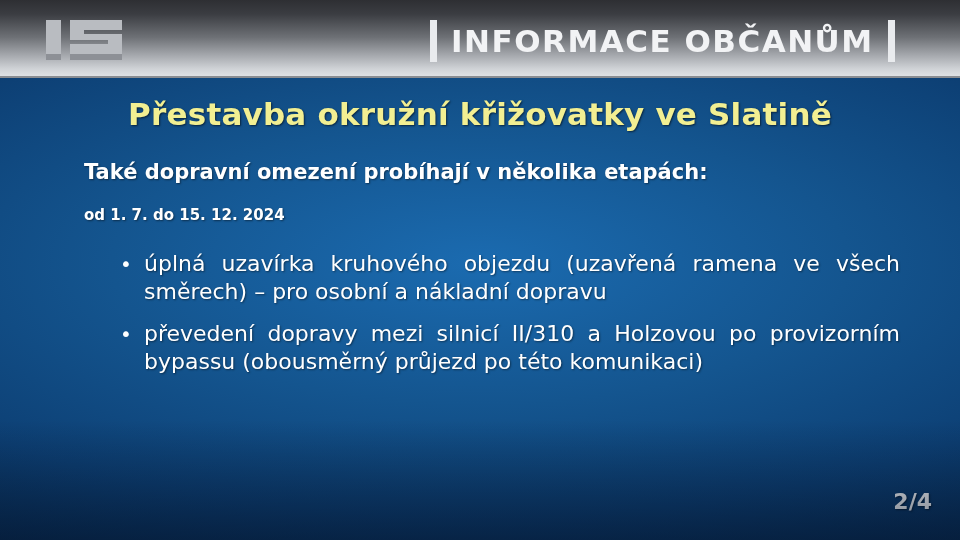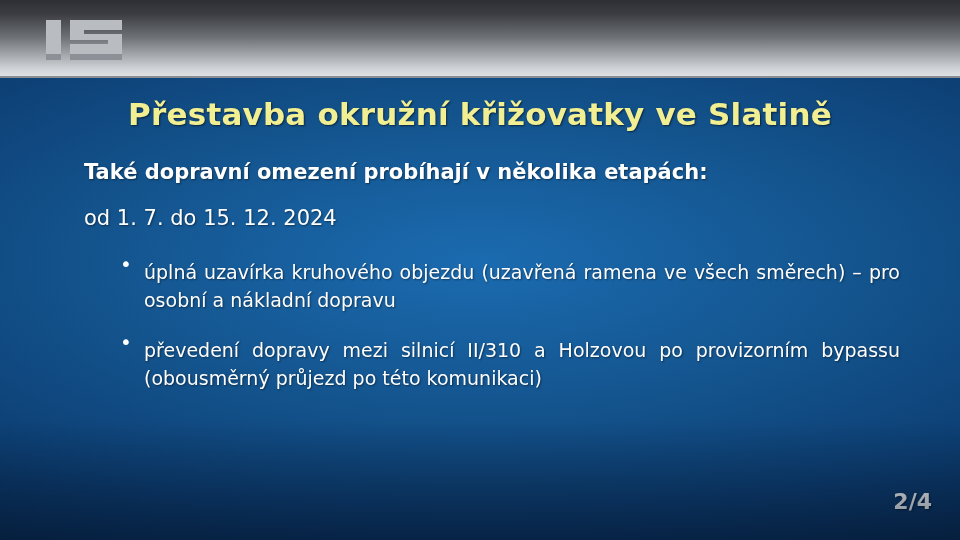--- a/index.html
+++ b/index.html
@@ -109,22 +109,22 @@
     color: #ffffff;
     text-shadow: 1px 1px 2px rgba(0,0,0,0.45);
     font-weight: bold;
   }
 
   .subhead {
     position: absolute;
     left: 84px;
     top: 128px;
     width: 800px;
-    font-size: 21px;
-    font-weight: normal;
+    font-size: 15px;
+    font-weight: bold;
     color: #ffffff;
     text-shadow: 1px 1px 2px rgba(0,0,0,0.45);
   }
 
   .bullets {
     position: absolute;
     left: 120px;
     top: 172px;
     width: 780px;
   }
@@ -136,26 +136,25 @@
   .bullet-dot {
     flex: 0 0 auto;
     width: 24px;
     font-size: 20px;
     line-height: 28px;
     color: #ffffff;
     text-align: left;
   }
   .bullet-text {
     flex: 1 1 auto;
-    font-size: 19px;
+    font-size: 22px;
     line-height: 28px;
     color: #ffffff;
     text-align: justify;
     text-shadow: 1px 1px 2px rgba(0,0,0,0.45);
-    margin-top: 8px;
   }
 
   .page-number {
     position: absolute;
     right: 28px;
     bottom: 26px;
     font-size: 22px;
     font-weight: bold;
     color: #ffffff;
     text-shadow: 1px 1px 2px rgba(0,0,0,0.5);
@@ -172,20 +171,25 @@
         <g fill="#b9bcc1">
           <rect x="2" y="4" width="15" height="34"></rect>
           <path d="M26 4 H78 V14 H40 V18 H78 V38 H26 V28 H64 V24 H26 Z"></path>
         </g>
         <g fill="#8d9096">
           <rect x="2" y="38" width="15" height="6"></rect>
           <rect x="26" y="38" width="52" height="6"></rect>
         </g>
       </svg>
     </div>
+    <div class="header-title">
+      <span class="bar"></span>
+      <span class="header-title-text">INFORMACE OBČANŮM</span>
+      <span class="bar"></span>
+    </div>
     <div class="header-bottom-line"></div>
   </div>
 
   <div class="body">
 
     <div class="title">Přestavba okružní křižovatky ve Slatině</div>
 
     <div class="lead">Také dopravní omezení probíhají v několika etapách:</div>
 
     <div class="subhead">od 1. 7. do 15. 12. 2024</div>

